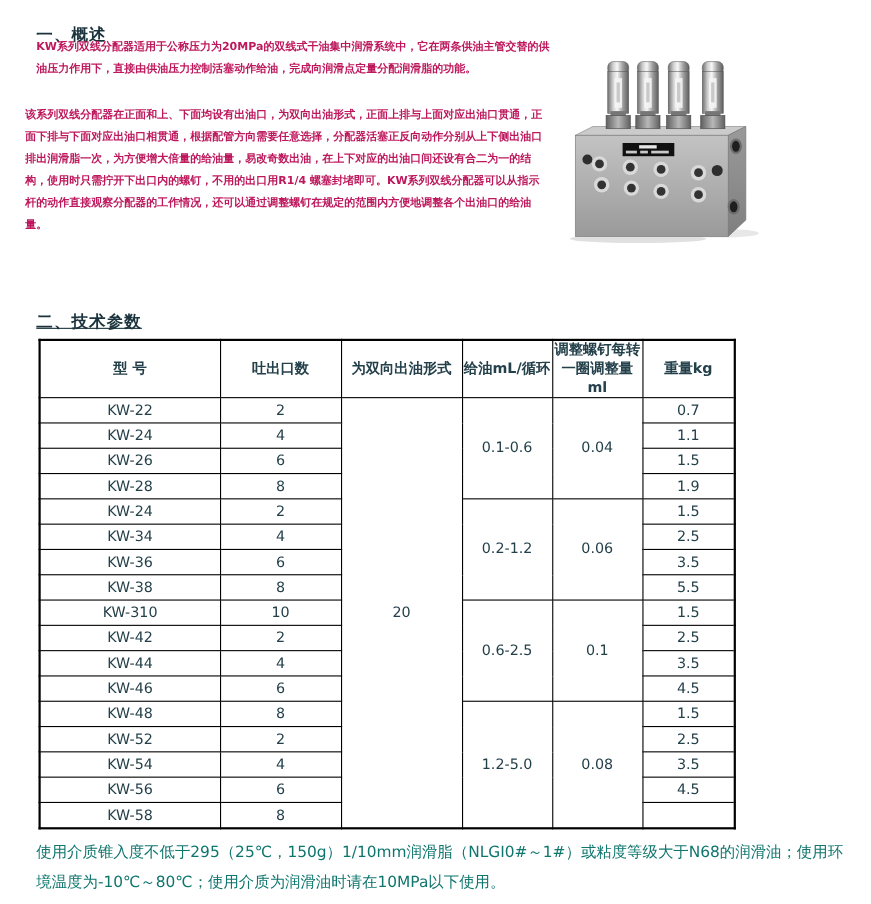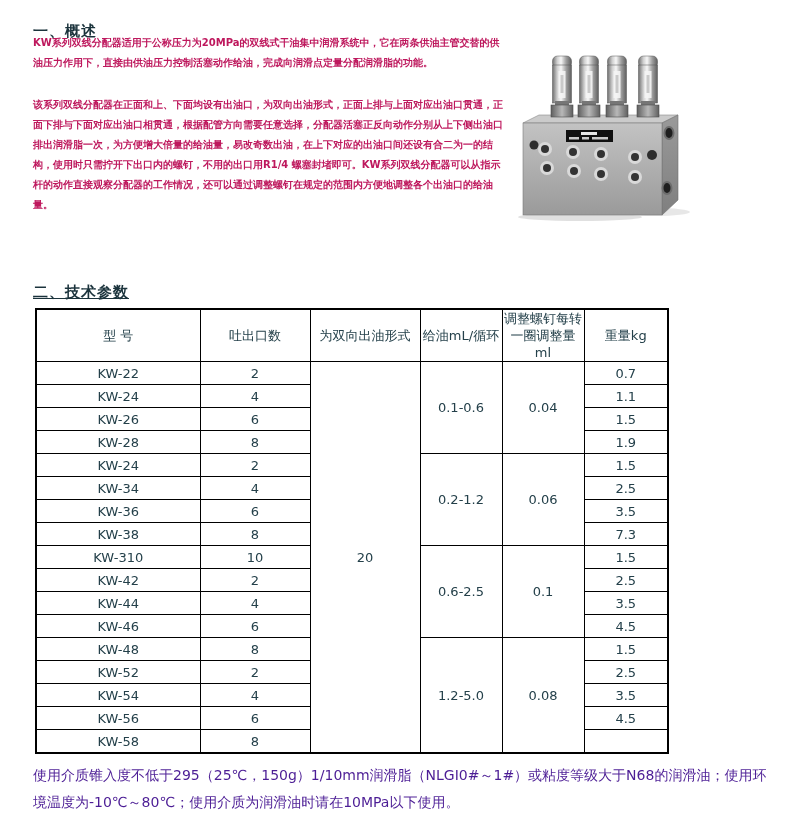--- a/index.html
+++ b/index.html
@@ -11,38 +11,38 @@
   .abs{position:absolute;}
   .sec-heading{
     font-size:15px;font-weight:bold;color:#1b333c;letter-spacing:1px;
   }
   .para{
     width:476px;font-size:10px;line-height:20px;color:#be185d;
     text-align:left;word-break:break-all;font-weight:bold;
   }
   .footer-note{
     left:33px;top:762px;width:744px;font-size:14px;line-height:27px;
-    color:#4c1d95;word-break:break-all;
+    color:#0f766e;word-break:break-all;
   }
   .photo-box{left:505px;top:45px;width:287px;height:177px;}
   table.tech{
     border-collapse:collapse;table-layout:fixed;
     border:2px solid #000;font-size:13px;color:#24404a;
   }
   table.tech th, table.tech td{
     border:1px solid #000;text-align:center;vertical-align:middle;
     padding:0;overflow:hidden;
   }
   table.tech th{
-    font-weight:normal;height:45px;white-space:pre-line;line-height:17px;
+    font-weight:bold;height:45px;white-space:pre-line;line-height:17px;
   }
   table.tech td{height:22px;}
   #heading1{left:33px;top:22px;}
   #para1{left:33px;top:33px;}
-  #para2{left:33px;top:95px;}
+  #para2{left:23px;top:95px;}
   #heading2{left:33px;top:283px;text-decoration:underline;}
   #table-wrap{left:35px;top:308px;}
 </style>
 </head>
 <body>
 
 <div class="abs sec-heading" id="heading1">一、概述</div>
 
 <div class="abs para" id="para1">KW系列双线分配器适用于公称压力为20MPa的双线式干油集中润滑系统中，它在两条供油主管交替的供油压力作用下，直接由供油压力控制活塞动作给油，完成向润滑点定量分配润滑脂的功能。</div>
 
@@ -195,21 +195,21 @@
           <td>2.5</td>
         </tr>
         <tr>
           <td>KW-36</td>
           <td>6</td>
           <td>3.5</td>
         </tr>
         <tr>
           <td>KW-38</td>
           <td>8</td>
-          <td>7.3</td>
+          <td>5.5</td>
         </tr>
         <tr>
           <td>KW-310</td>
           <td>10</td>
           <td rowspan="4">0.6-2.5</td>
           <td rowspan="4">0.1</td>
           <td>1.5</td>
         </tr>
         <tr>
           <td>KW-42</td>

